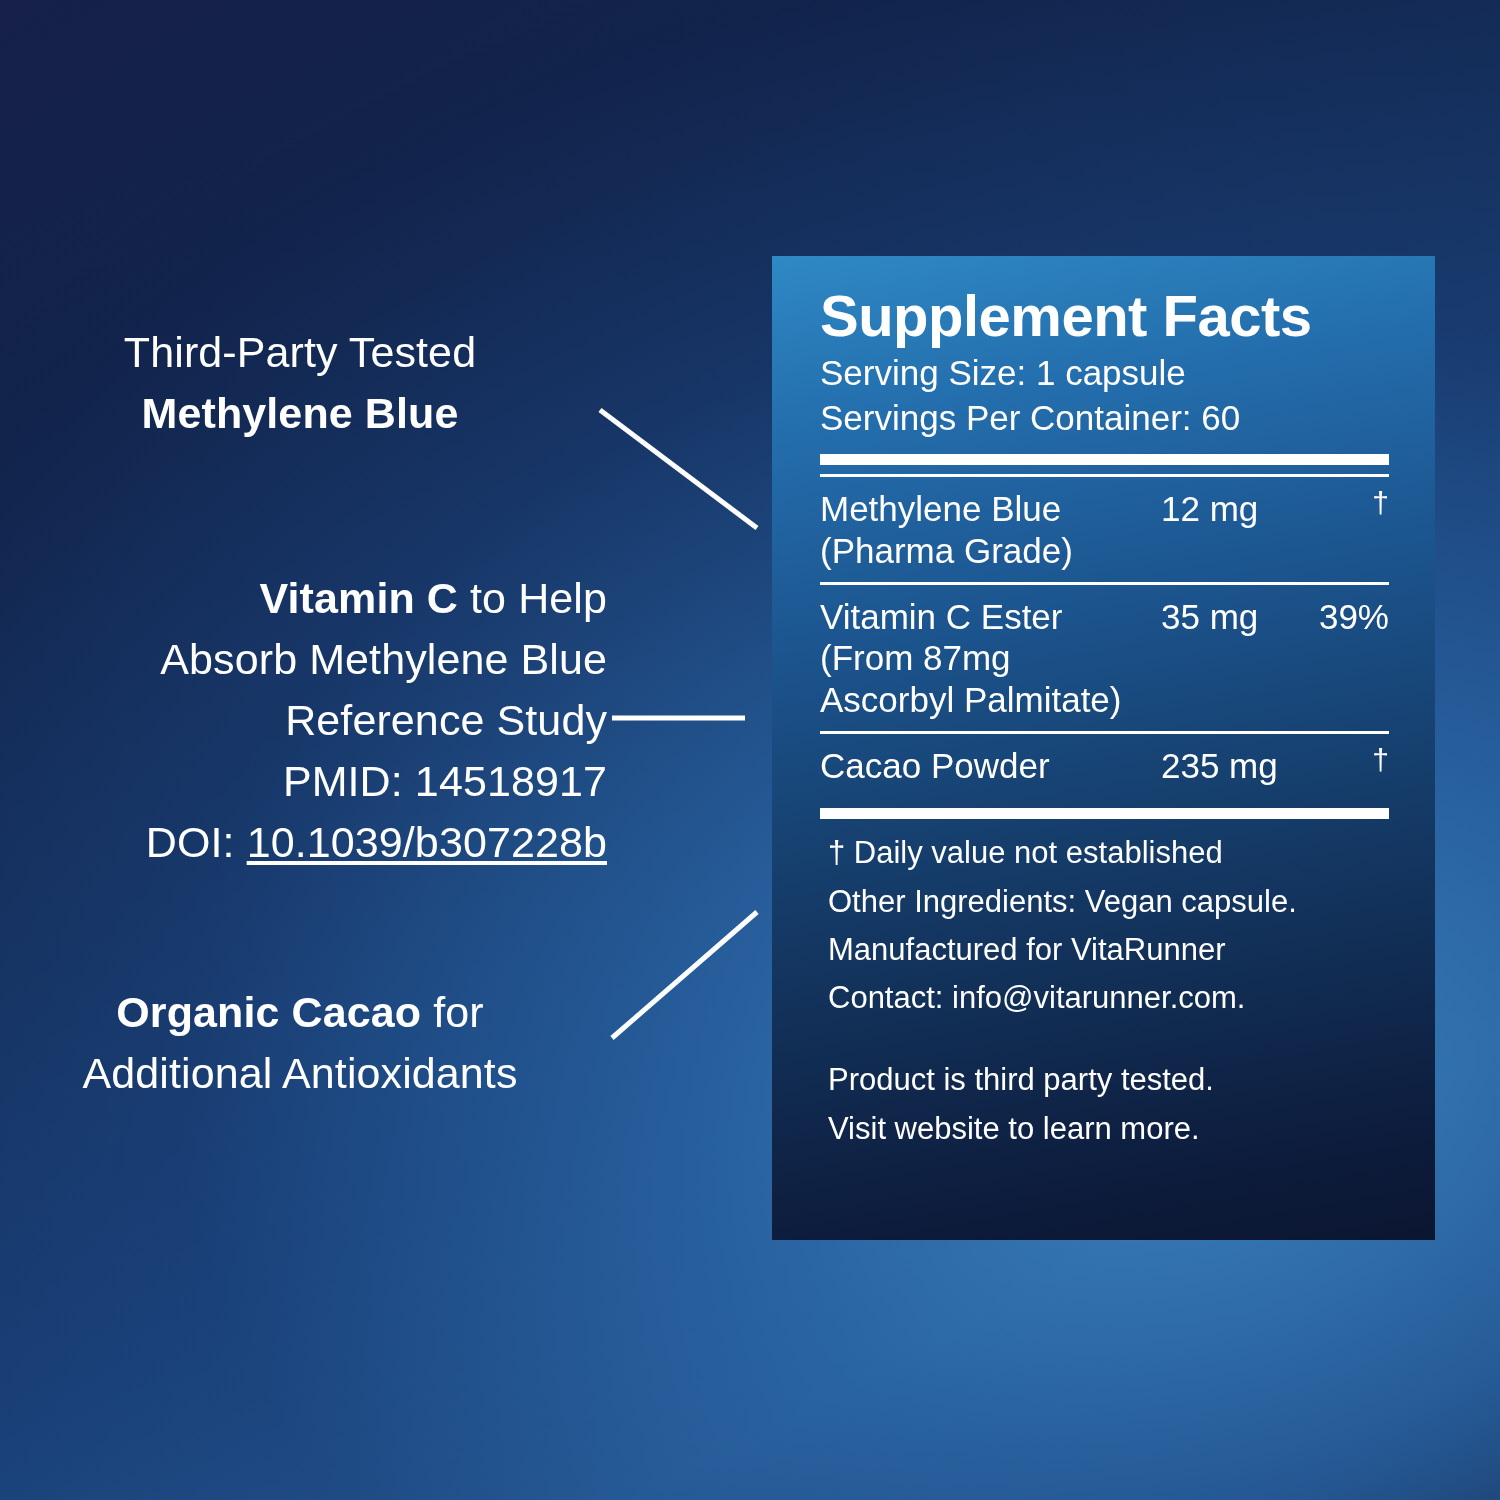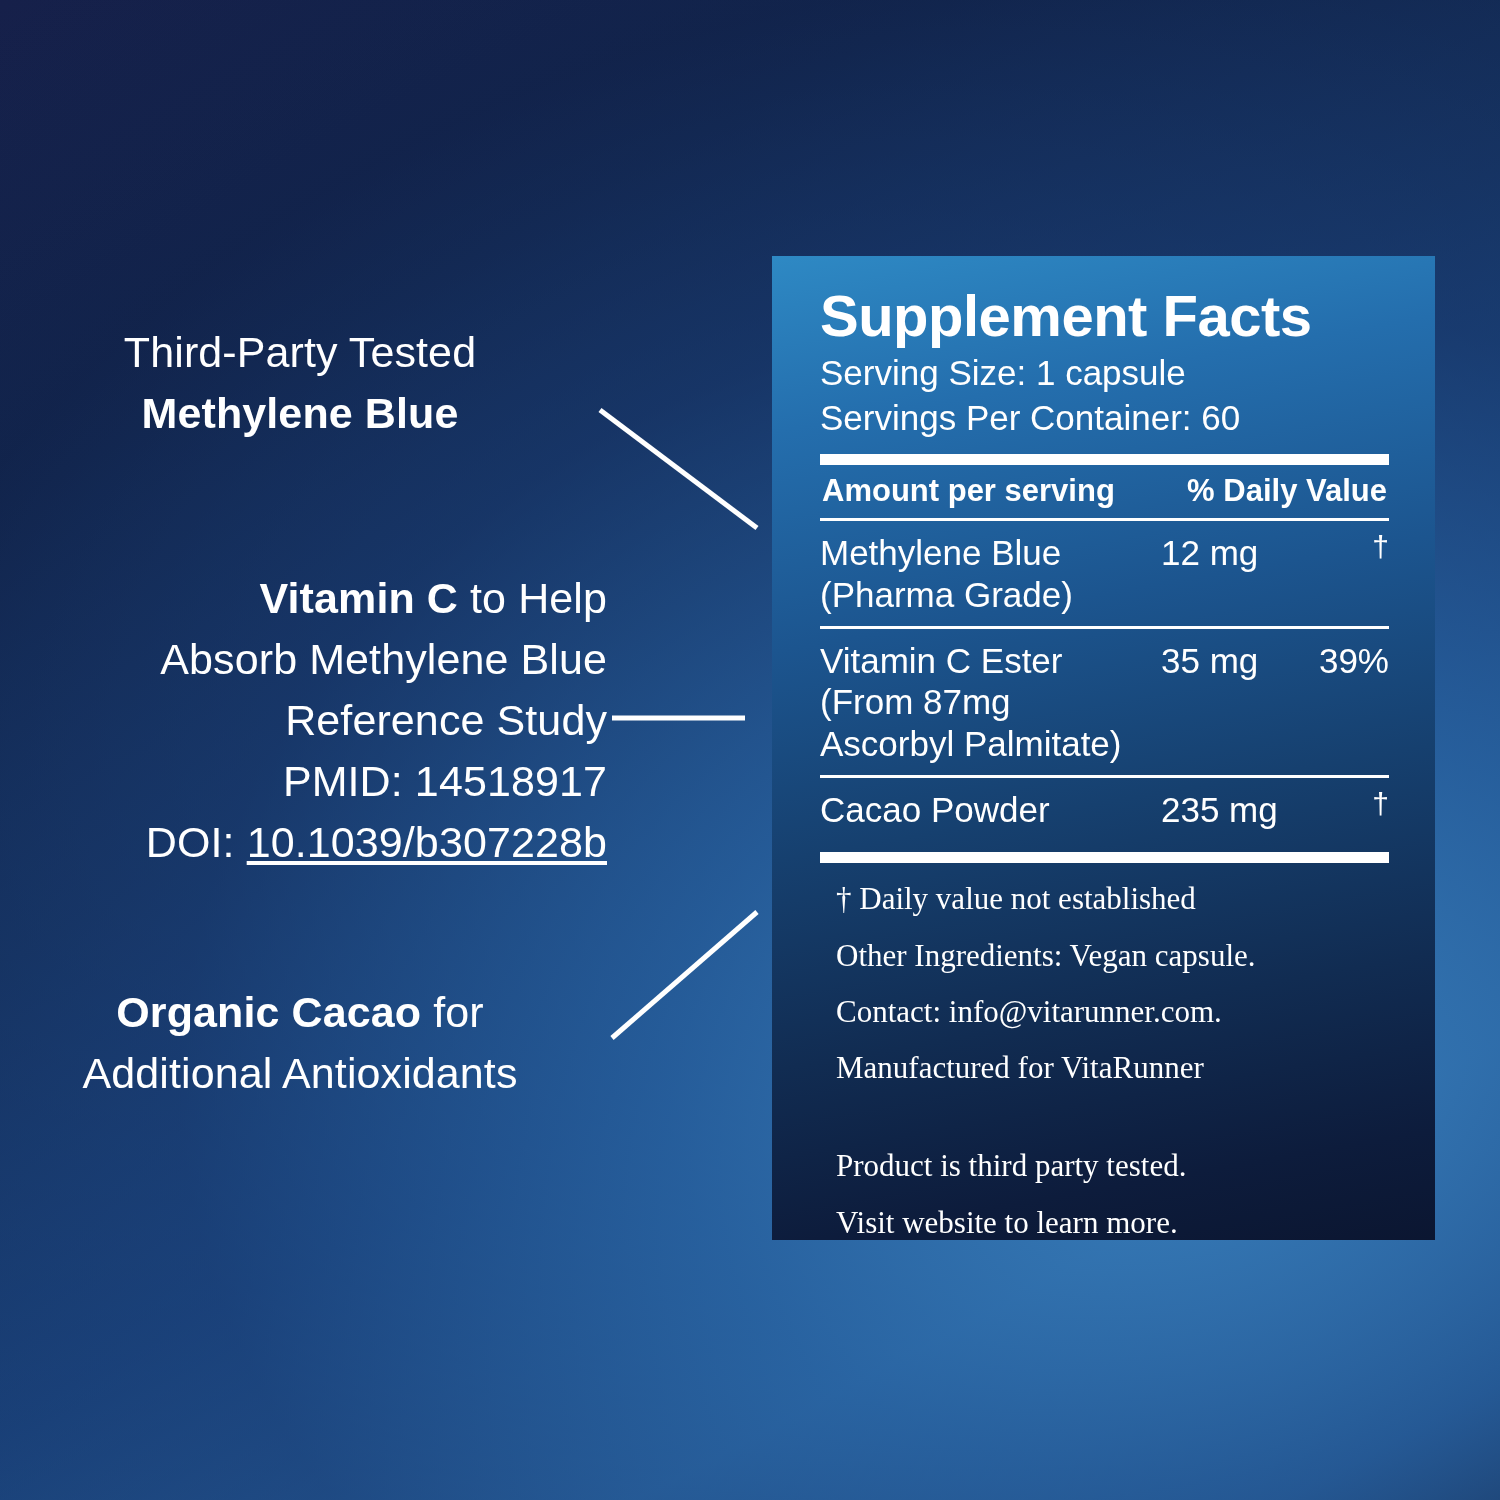--- a/index.html
+++ b/index.html
@@ -148,22 +148,21 @@
     font-size: 30px;
     line-height: 1.0;
   }
 
   .footnotes {
     font-size: 31px;
     line-height: 1.30;
     font-weight: 400;
   }
   .footnotes p {
-    margin: 16px;
-    font-family: Liberation Serif, serif;
+    margin: 8px;
   }
   .footnotes .gap {
     height: 26px;
   }
 </style>
 </head>
 <body>
 
 <div id="page">
 
@@ -200,24 +199,20 @@
     <div class="sf-title">Supplement Facts</div>
 
     <p class="sf-serving">
       <b>Serving Size:</b><span> 1 capsule</span>
     </p>
 
     <p class="sf-percontainer">Servings Per Container: 60</p>
 
     <div class="rule-thick"></div>
 
-    <div class="hdr-row">
-      <span>Amount per serving</span>
-      <span>% Daily Value</span>
-    </div>
 
     <div class="rule-thin"></div>
 
     <div class="ing-row">
       <span class="ing-name">
         <span>Methylene Blue</span>
         <span class="sub">(Pharma Grade)</span>
       </span>
       <span class="ing-amount">12 mg</span>
       <span class="ing-dv dagger">†</span>
@@ -243,22 +238,22 @@
       </span>
       <span class="ing-amount">235 mg</span>
       <span class="ing-dv dagger">†</span>
     </div>
 
     <div class="rule-bottom-thick"></div>
 
     <div class="footnotes">
       <p>† Daily value not established</p>
       <p>Other Ingredients: Vegan capsule.</p>
+      <p>Manufactured for VitaRunner</p>
       <p>Contact: info@vitarunner.com.</p>
-      <p>Manufactured for VitaRunner</p>
       <div class="gap"></div>
       <p>Product is third party tested.</p>
       <p>Visit website to learn more.</p>
     </div>
 
   </div>
 
 </div>
 
 </body></html>

